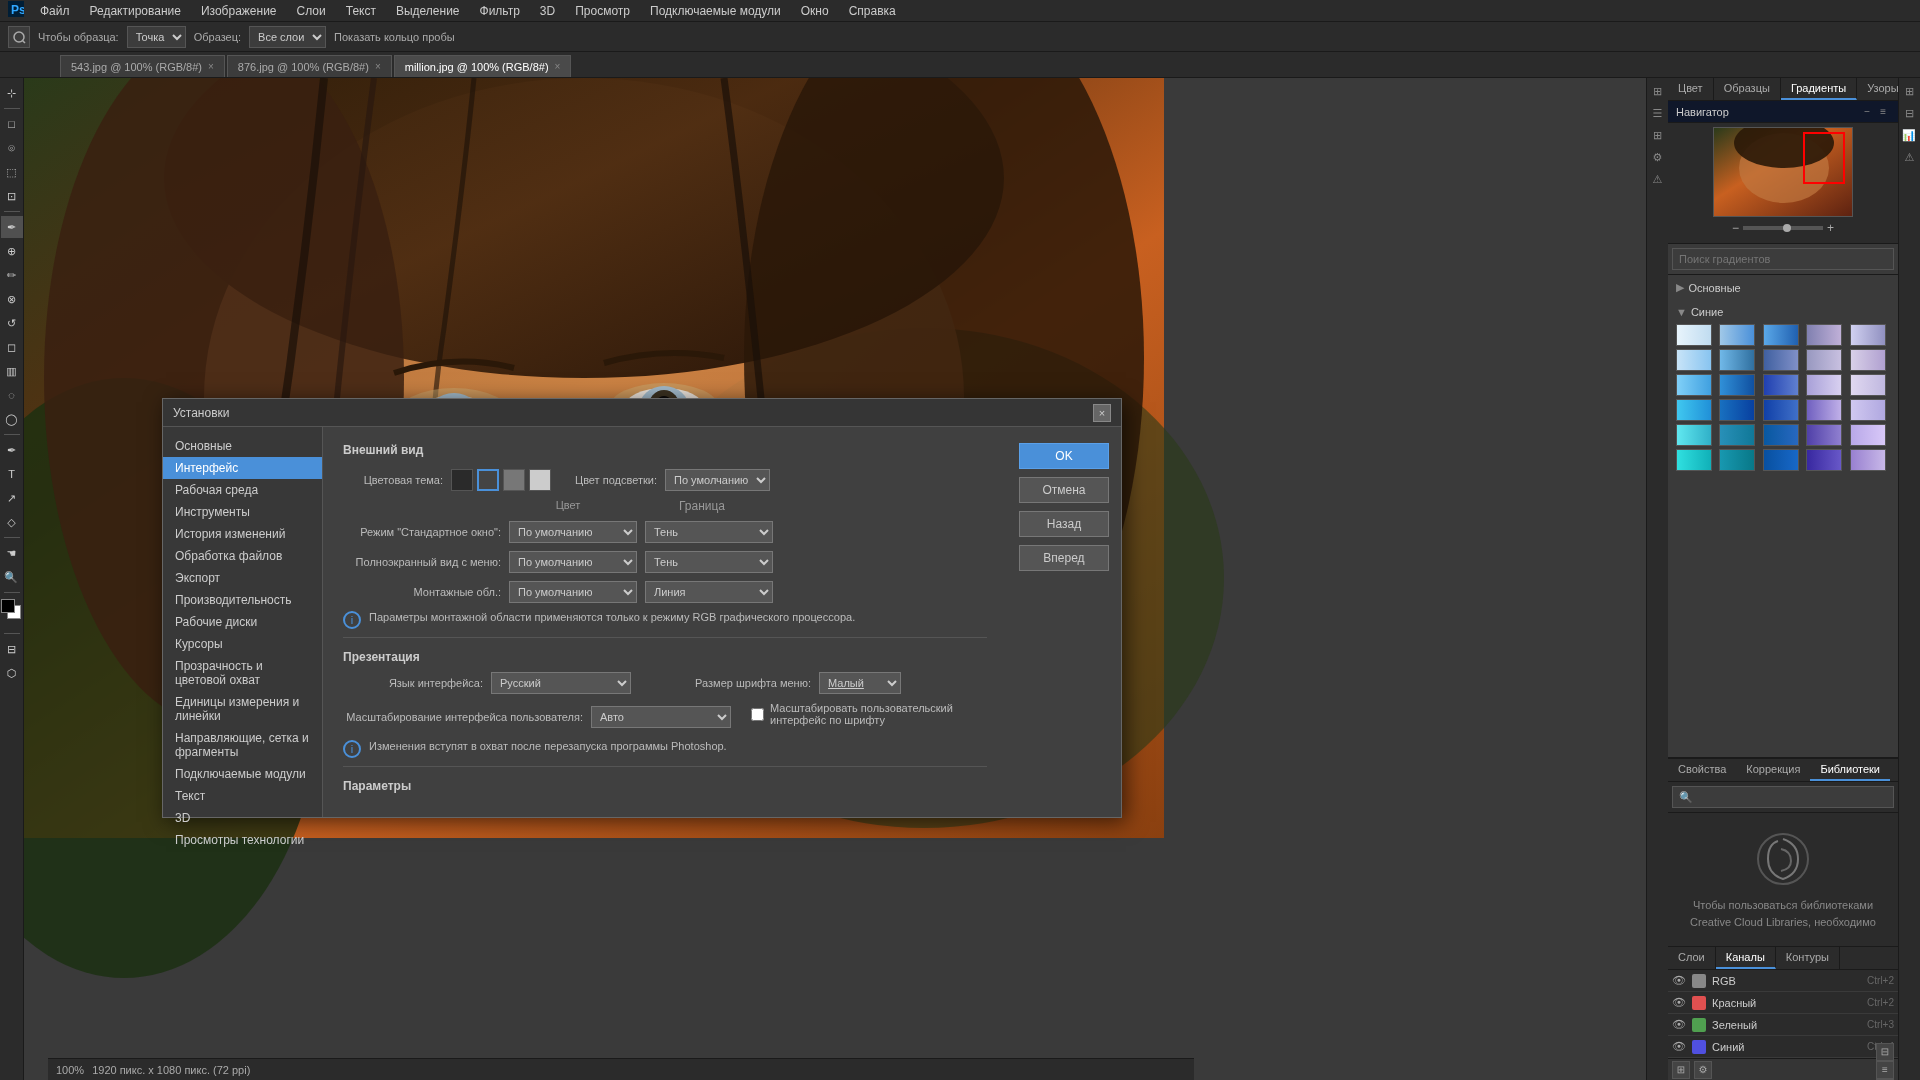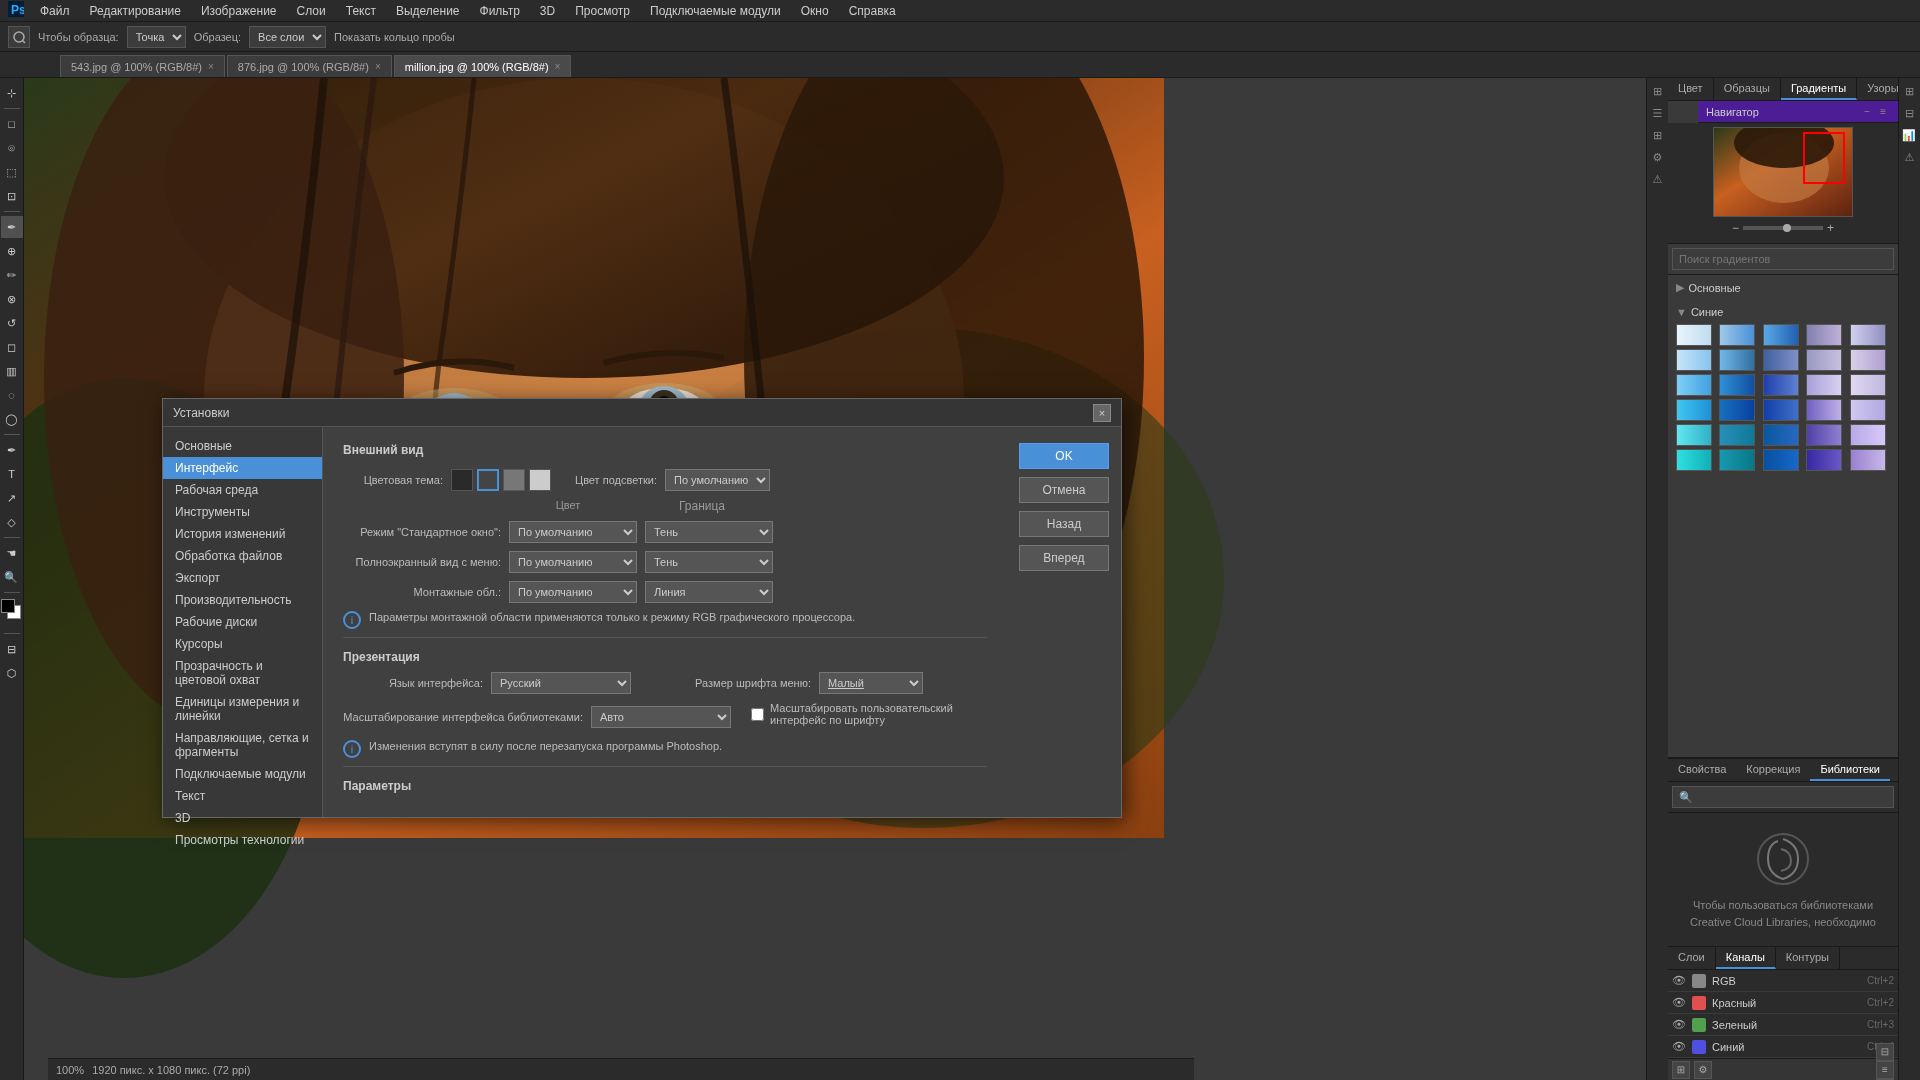--- a/index.html
+++ b/index.html
@@ -110,29 +110,28 @@
       overflow: hidden;
       background: #3a3a3a;
     }
 
     
     .navigator-panel {
       border-bottom: 1px solid #1a1a1a;
     }
     .panel-header {
       height: 22px;
-      background: #4c1d95;
+      background: #0f172a;
       display: flex;
       align-items: center;
       padding: 0 8px;
       font-size: 11px;
       color: #ccc;
       border-bottom: 1px solid #1a1a1a;
       justify-content: space-between;
-      margin-left: 30px;
     }
     .nav-content {
       padding: 4px;
       background: #2b2b2b;
     }
     .nav-thumbnail {
       width: 140px;
       height: 90px;
       background: linear-gradient(135deg, #8B4513, #D2691E, #CD853F, #8B4513);
       margin: 0 auto;
@@ -816,42 +815,42 @@
 
           <div style="display:flex;gap:20px;margin-bottom:8px;">
             <div class="form-row" style="margin-bottom:0;">
               <span class="form-label" style="width:140px;text-align:right;">Язык интерфейса:</span>
               <select class="form-select" style="width:140px;">
                 <option>Русский</option>
               </select>
             </div>
             <div class="form-row" style="margin-bottom:0;">
               <span class="form-label" style="width:160px;text-align:right;">Размер шрифта меню:</span>
-              <select class="form-select" style="width:104px;text-decoration:underline;">
+              <select class="form-select" style="width:82px;text-decoration:underline;">
                 <option>Малый</option>
               </select>
             </div>
           </div>
 
           <div style="display:flex;gap:20px;margin-bottom:8px;align-items:center;">
             <div class="form-row" style="margin-bottom:0;">
-              <span class="form-label" style="width:240px;text-align:right;">Масштабирование интерфейса библиотеками:</span>
+              <span class="form-label" style="width:240px;text-align:right;">Масштабирование интерфейса пользователя:</span>
               <select class="form-select" style="width:140px;">
                 <option>Авто</option>
               </select>
             </div>
             <div class="checkbox-row">
               <input type="checkbox" style="">
               <span>Масштабировать пользовательский интерфейс по шрифту</span>
             </div>
           </div>
 
           <div class="info-row">
             <div class="info-icon">i</div>
-            <span>Изменения вступят в силу после перезапуска программы Photoshop.</span>
+            <span>Изменения вступят в охват после перезапуска программы Photoshop.</span>
           </div>
 
           <div class="divider"></div>
 
           <div class="subsection-title">Параметры</div>
 
         </div>
 
         <div class="dialog-actions">
           <button class="dialog-btn primary">OK</button>

